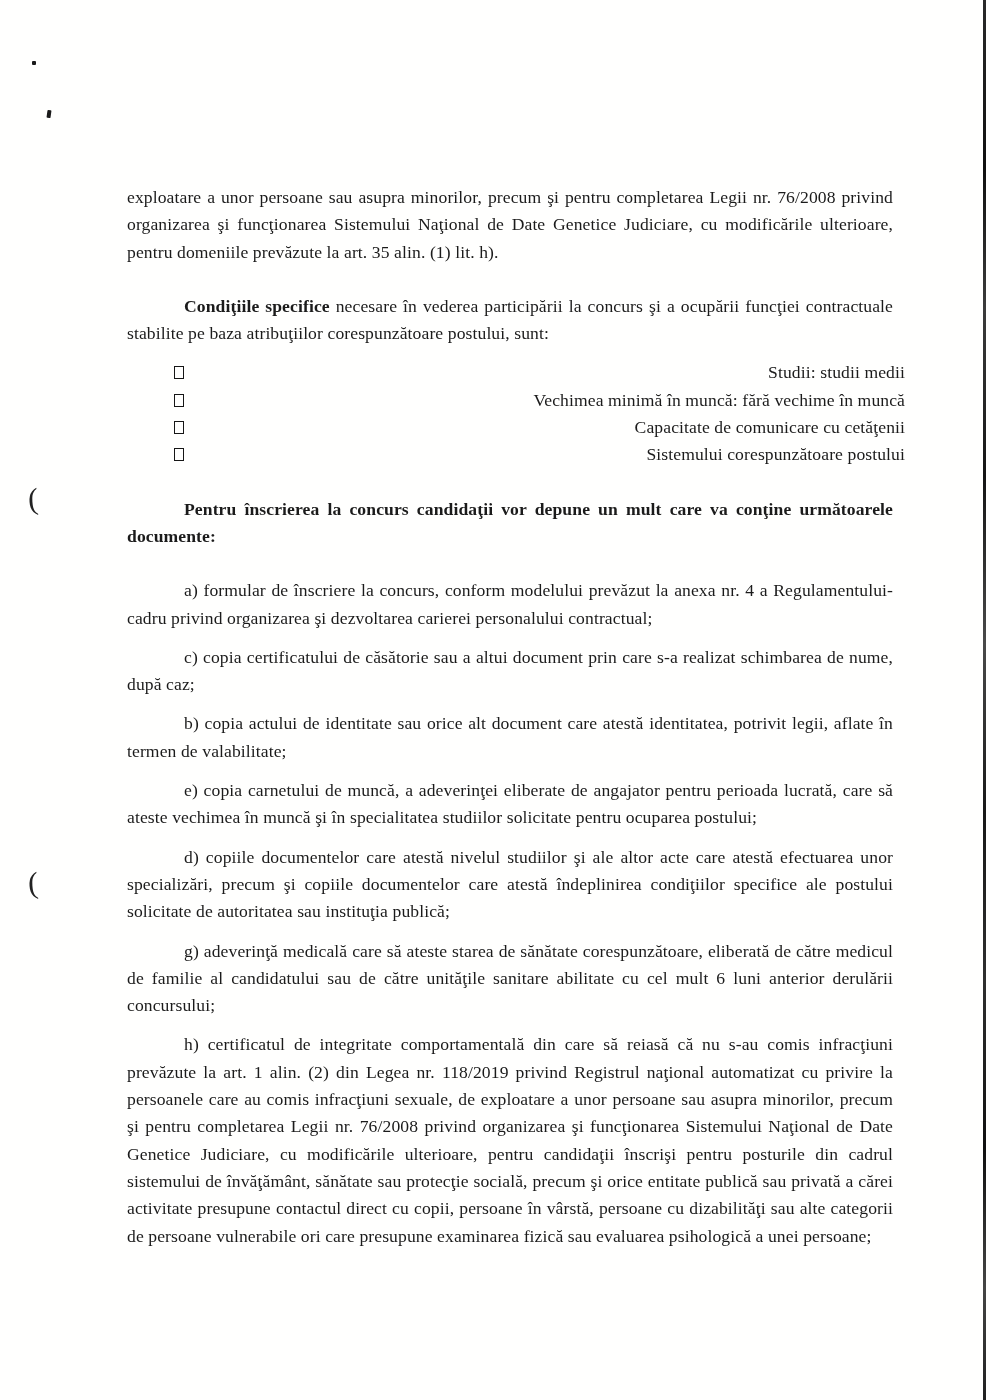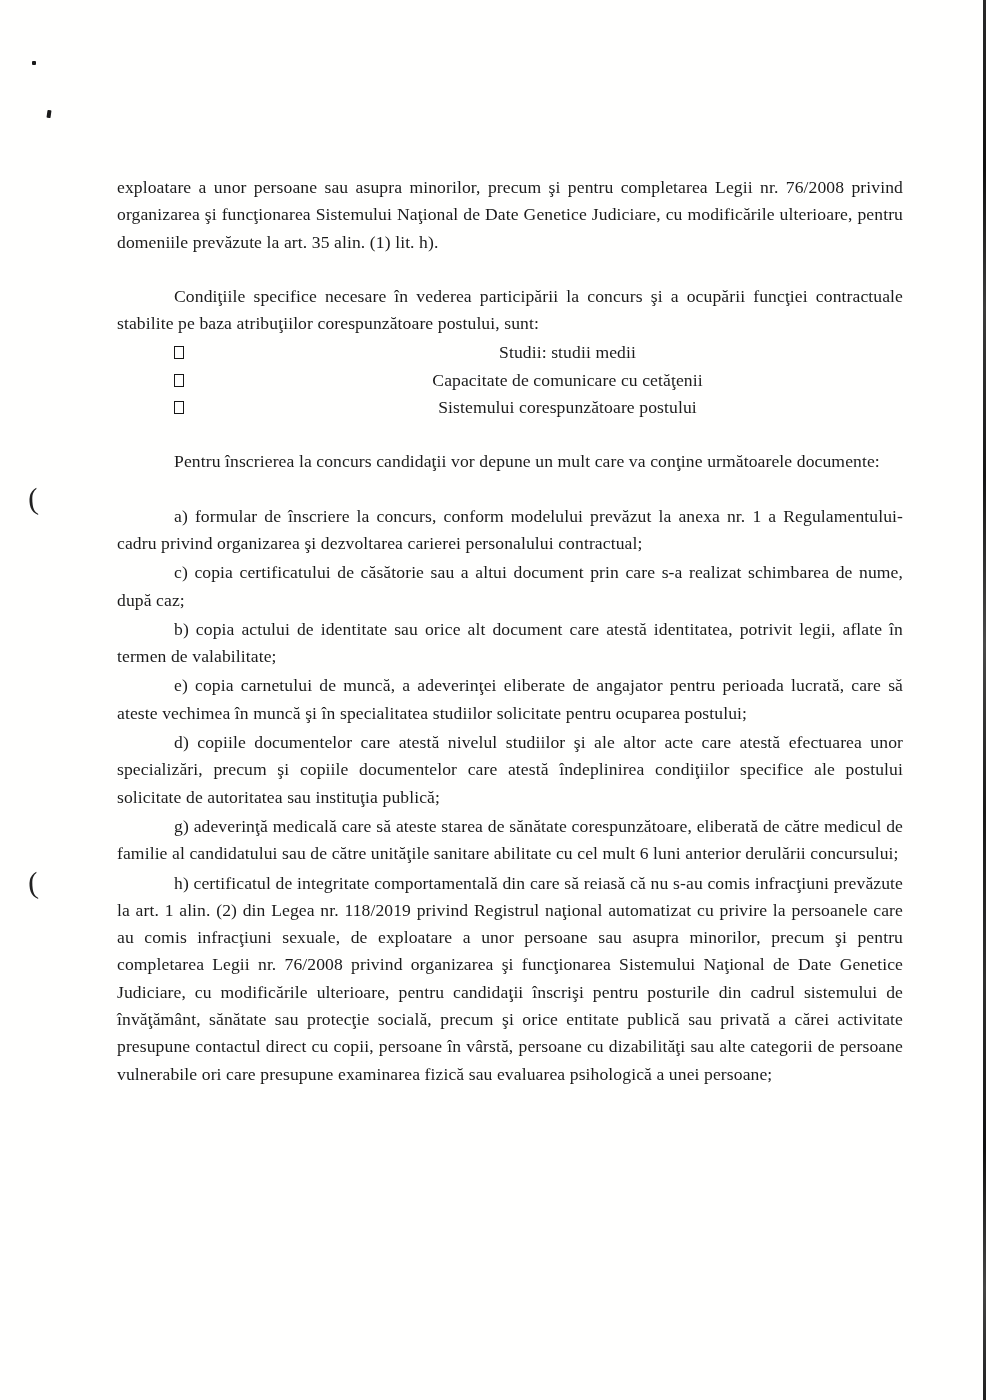--- a/index.html
+++ b/index.html
@@ -59,33 +59,33 @@
     position: absolute;
     left: 115px;
     top: 172px;
     width: 790px;
     font-size: 17.6px;
     line-height: 27.3px;
     text-align: justify;
     letter-spacing: 0.1px;
   }
   .text-block p {
-    margin: 2px;
+    margin: 12px;
     padding: 0;
   }
   .indent { text-indent: 57px; }
   .gap-top { margin-top: 27px !important; }
-  .bold { font-weight: normal; }
+  .bold { font-weight: bold; }
 
   .bullet-list { margin: 0; }
   .bullet-row {
     position: relative;
     padding-left: 115px;
     line-height: 27.3px;
-    text-align: center;
+    text-align: right;
   }
   .checkbox {
     position: absolute;
     left: 59px;
     top: 7px;
     width: 10px;
     height: 13px;
     border: 1.6px solid #161616;
     box-sizing: border-box;
     background: transparent;
@@ -110,34 +110,35 @@
       <span class="bold">Condiţiile specifice</span><span> necesare în vederea participării la concurs şi a ocupării funcţiei contractuale stabilite pe baza atribuţiilor corespunzătoare postului, sunt:</span>
     </p>
 
     <div class="bullet-list">
       <div class="bullet-row">
         <span class="checkbox"></span>
         <span>Studii: studii medii</span>
       </div>
       <div class="bullet-row">
         <span class="checkbox"></span>
+        <span>Vechimea minimă în muncă: fără vechime în muncă</span>
       </div>
       <div class="bullet-row">
         <span class="checkbox"></span>
         <span>Capacitate de comunicare cu cetăţenii</span>
       </div>
       <div class="bullet-row">
         <span class="checkbox"></span>
         <span>Sistemului corespunzătoare postului</span>
       </div>
     </div>
 
     <p class="indent bold gap-top">Pentru înscrierea la concurs candidaţii vor depune un mult care va conţine următoarele documente:</p>
 
-    <p class="indent gap-top">a) formular de înscriere la concurs, conform modelului prevăzut la anexa nr. 1 a Regulamentului-cadru privind organizarea şi dezvoltarea carierei personalului contractual;</p>
+    <p class="indent gap-top">a) formular de înscriere la concurs, conform modelului prevăzut la anexa nr. 4 a Regulamentului-cadru privind organizarea şi dezvoltarea carierei personalului contractual;</p>
     <p class="indent">c) copia certificatului de căsătorie sau a altui document prin care s-a realizat schimbarea de nume, după caz;</p>
     <p class="indent">b) copia actului de identitate sau orice alt document care atestă identitatea, potrivit legii, aflate în termen de valabilitate;</p>
     <p class="indent">e) copia carnetului de muncă, a adeverinţei eliberate de angajator pentru perioada lucrată, care să ateste vechimea în muncă şi în specialitatea studiilor solicitate pentru ocuparea postului;</p>
     <p class="indent">d) copiile documentelor care atestă nivelul studiilor şi ale altor acte care atestă efectuarea unor specializări, precum şi copiile documentelor care atestă îndeplinirea condiţiilor specifice ale postului solicitate de autoritatea sau instituţia publică;</p>
     <p class="indent">g) adeverinţă medicală care să ateste starea de sănătate corespunzătoare, eliberată de către medicul de familie al candidatului sau de către unităţile sanitare abilitate cu cel mult 6 luni anterior derulării concursului;</p>
     <p class="indent">h) certificatul de integritate comportamentală din care să reiasă că nu s-au comis infracţiuni prevăzute la art. 1 alin. (2) din Legea nr. 118/2019 privind Registrul naţional automatizat cu privire la persoanele care au comis infracţiuni sexuale, de exploatare a unor persoane sau asupra minorilor, precum şi pentru completarea Legii nr. 76/2008 privind organizarea şi funcţionarea Sistemului Naţional de Date Genetice Judiciare, cu modificările ulterioare, pentru candidaţii înscrişi pentru posturile din cadrul sistemului de învăţământ, sănătate sau protecţie socială, precum şi orice entitate publică sau privată a cărei activitate presupune contactul direct cu copii, persoane în vârstă, persoane cu dizabilităţi sau alte categorii de persoane vulnerabile ori care presupune examinarea fizică sau evaluarea psihologică a unei persoane;</p>
 
   </main>
 </div>
 

